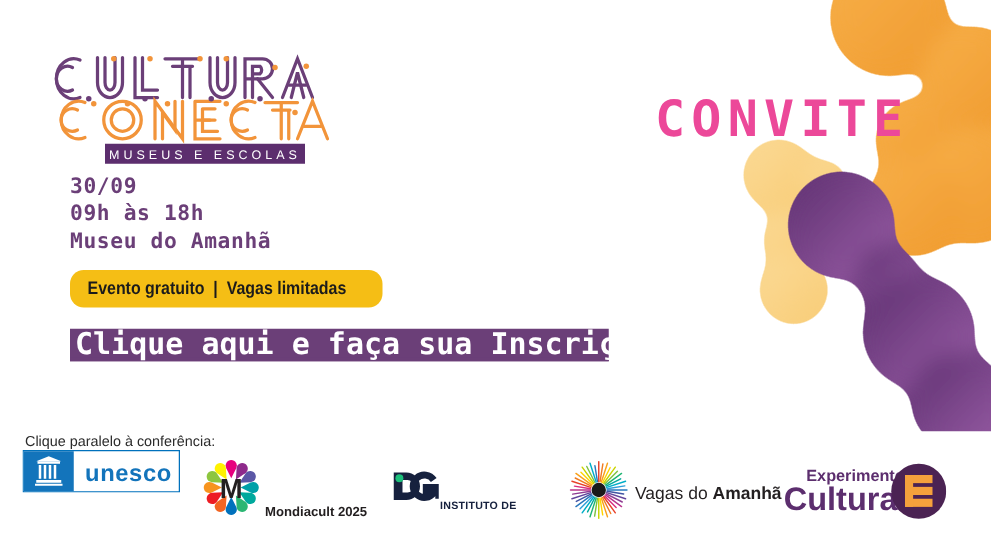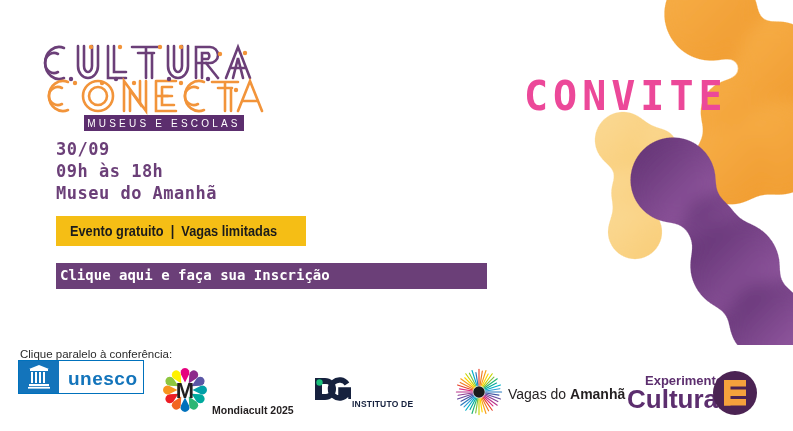--- a/index.html
+++ b/index.html
@@ -46,20 +46,21 @@
 
   
   .badge{
     position:absolute;left:56px;top:216px;
     background:#F5BE15;
     height:30px;
     display:flex;align-items:center;
     padding:0 14px;
     box-sizing:border-box;
     width:250px;
+    border-radius:11px;
   }
   .badge-text{
     font-family:"Liberation Sans", sans-serif;
     font-weight:bold;
     font-size:14.5px;
     color:#1b1b1b;
     white-space:pre;
     transform:scaleX(0.88);
     transform-origin:left center;
     letter-spacing:0px;
@@ -73,21 +74,21 @@
     display:flex;align-items:center;
     padding:0 4px;
     box-sizing:border-box;
     width:431px;
     border-bottom:3px solid #6B3F78;
     cursor:pointer;
   }
   .cta-text{
     font-family:"DejaVu Sans Mono","Liberation Mono",monospace;
     font-weight:bold;
-    font-size:14px;
+    font-size:24px;
     color:#ffffff;
     white-space:pre;
     letter-spacing:0px;
   }
 
   
   .footer-label{
     position:absolute;
     font-family:"Liberation Sans", sans-serif;
     font-size:11.5px;

